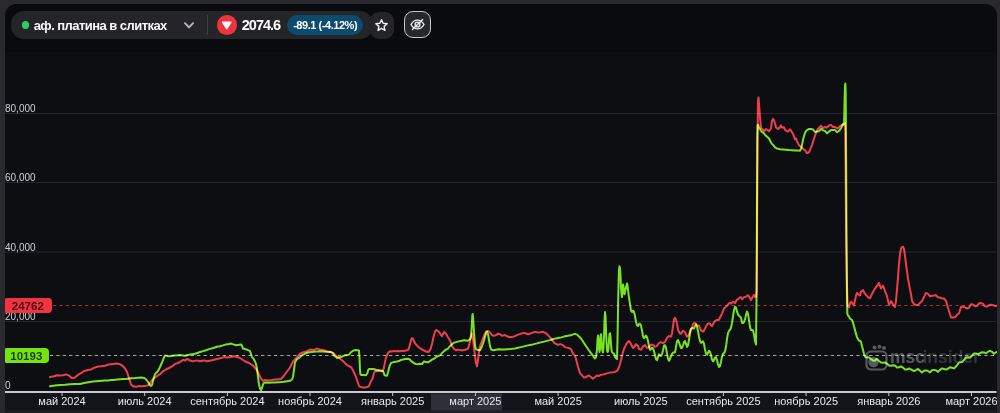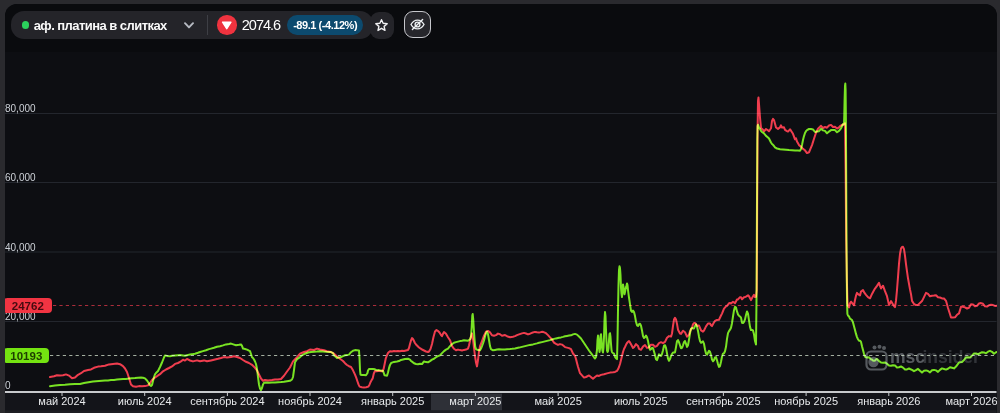--- a/index.html
+++ b/index.html
@@ -8,21 +8,21 @@
           background:#0d0e12; border-radius:12px 12px 0 0; overflow:hidden; }
   #hdr { position:absolute; left:0; top:0; width:100%; height:48px; background:#0a0b0e; }
   #pillbox { position:absolute; left:6.5px; top:7px; height:28px; background:#242429;
              border-radius:13px; display:flex; align-items:center; }
   .dot { width:7.2px; height:7.2px; border-radius:50%; background:#2bd15c; margin-left:11px; }
   .title { color:#fafafa; font-size:13px; font-weight:bold; margin-left:4.5px; letter-spacing:-0.55px; }
   .chev { margin-left:17px; }
   .vdiv { width:1px; height:20px; background:#3e3f45; margin-left:13.5px; }
   .redcirc { position:relative; width:19.5px; height:19.5px; border-radius:50%; background:#ef333f; margin-left:9px; }
   .redcirc svg { position:absolute; left:0; top:0; }
-  .price { color:#ffffff; font-size:14.5px; font-weight:normal; margin-left:5px; letter-spacing:-1px; }
+  .price { color:#ffffff; font-size:14.5px; font-weight:bold; margin-left:5px; letter-spacing:-1px; }
   .chgpill { background:#0c4a6e; color:#ffffff; font-size:11px; font-weight:bold; letter-spacing:-0.45px;
              border-radius:10px; padding:3.5px 6px 4px 6px; margin-left:7px; margin-right:10px; }
   .btn { position:absolute; top:7px; width:28px; height:28px; background:#242429; border-radius:9px;
          display:flex; align-items:center; justify-content:center; }
   #star { left:365px; width:24px; height:27px; top:7.5px; }
   #eye  { left:399px; border:1.5px solid #c6c7cc; width:25px; height:25px; background:#26262b; }
 </style></head>
 <body>
 <div id="card">
 <svg width="1000" height="413" viewBox="0 0 1000 413" style="position:absolute;left:-4.5px;top:-4px;font-family:'Liberation Sans',sans-serif;">

